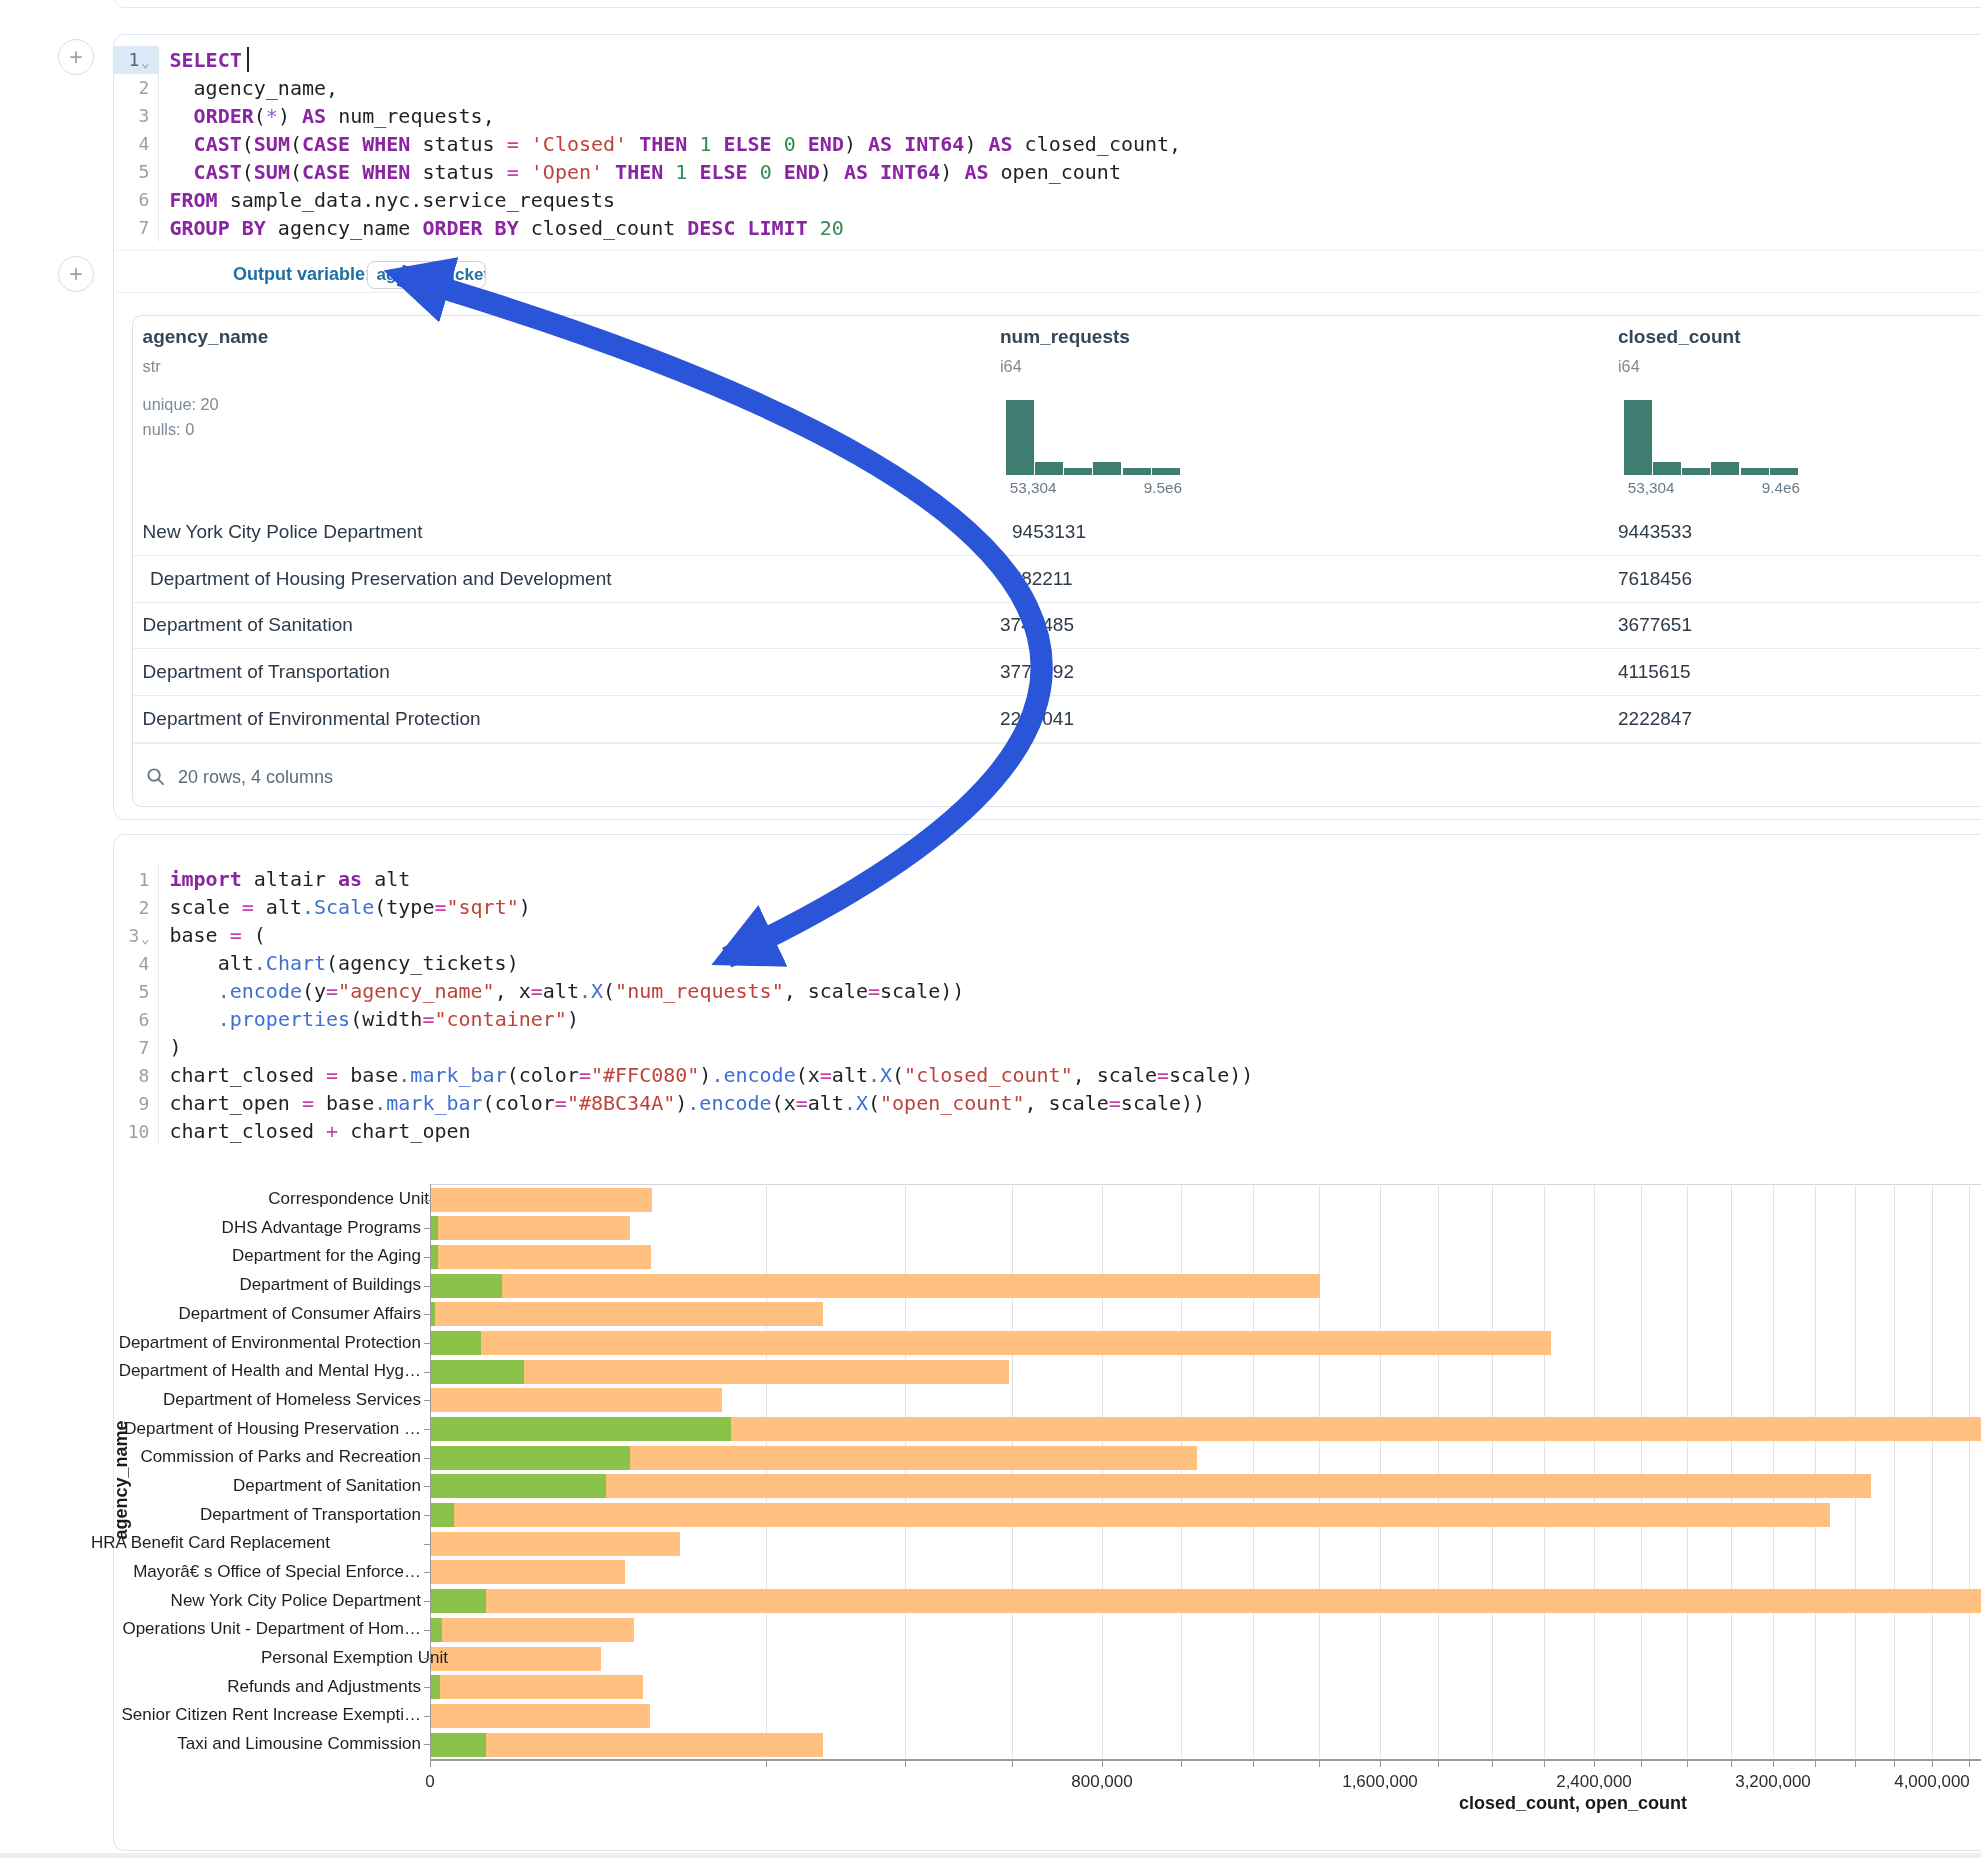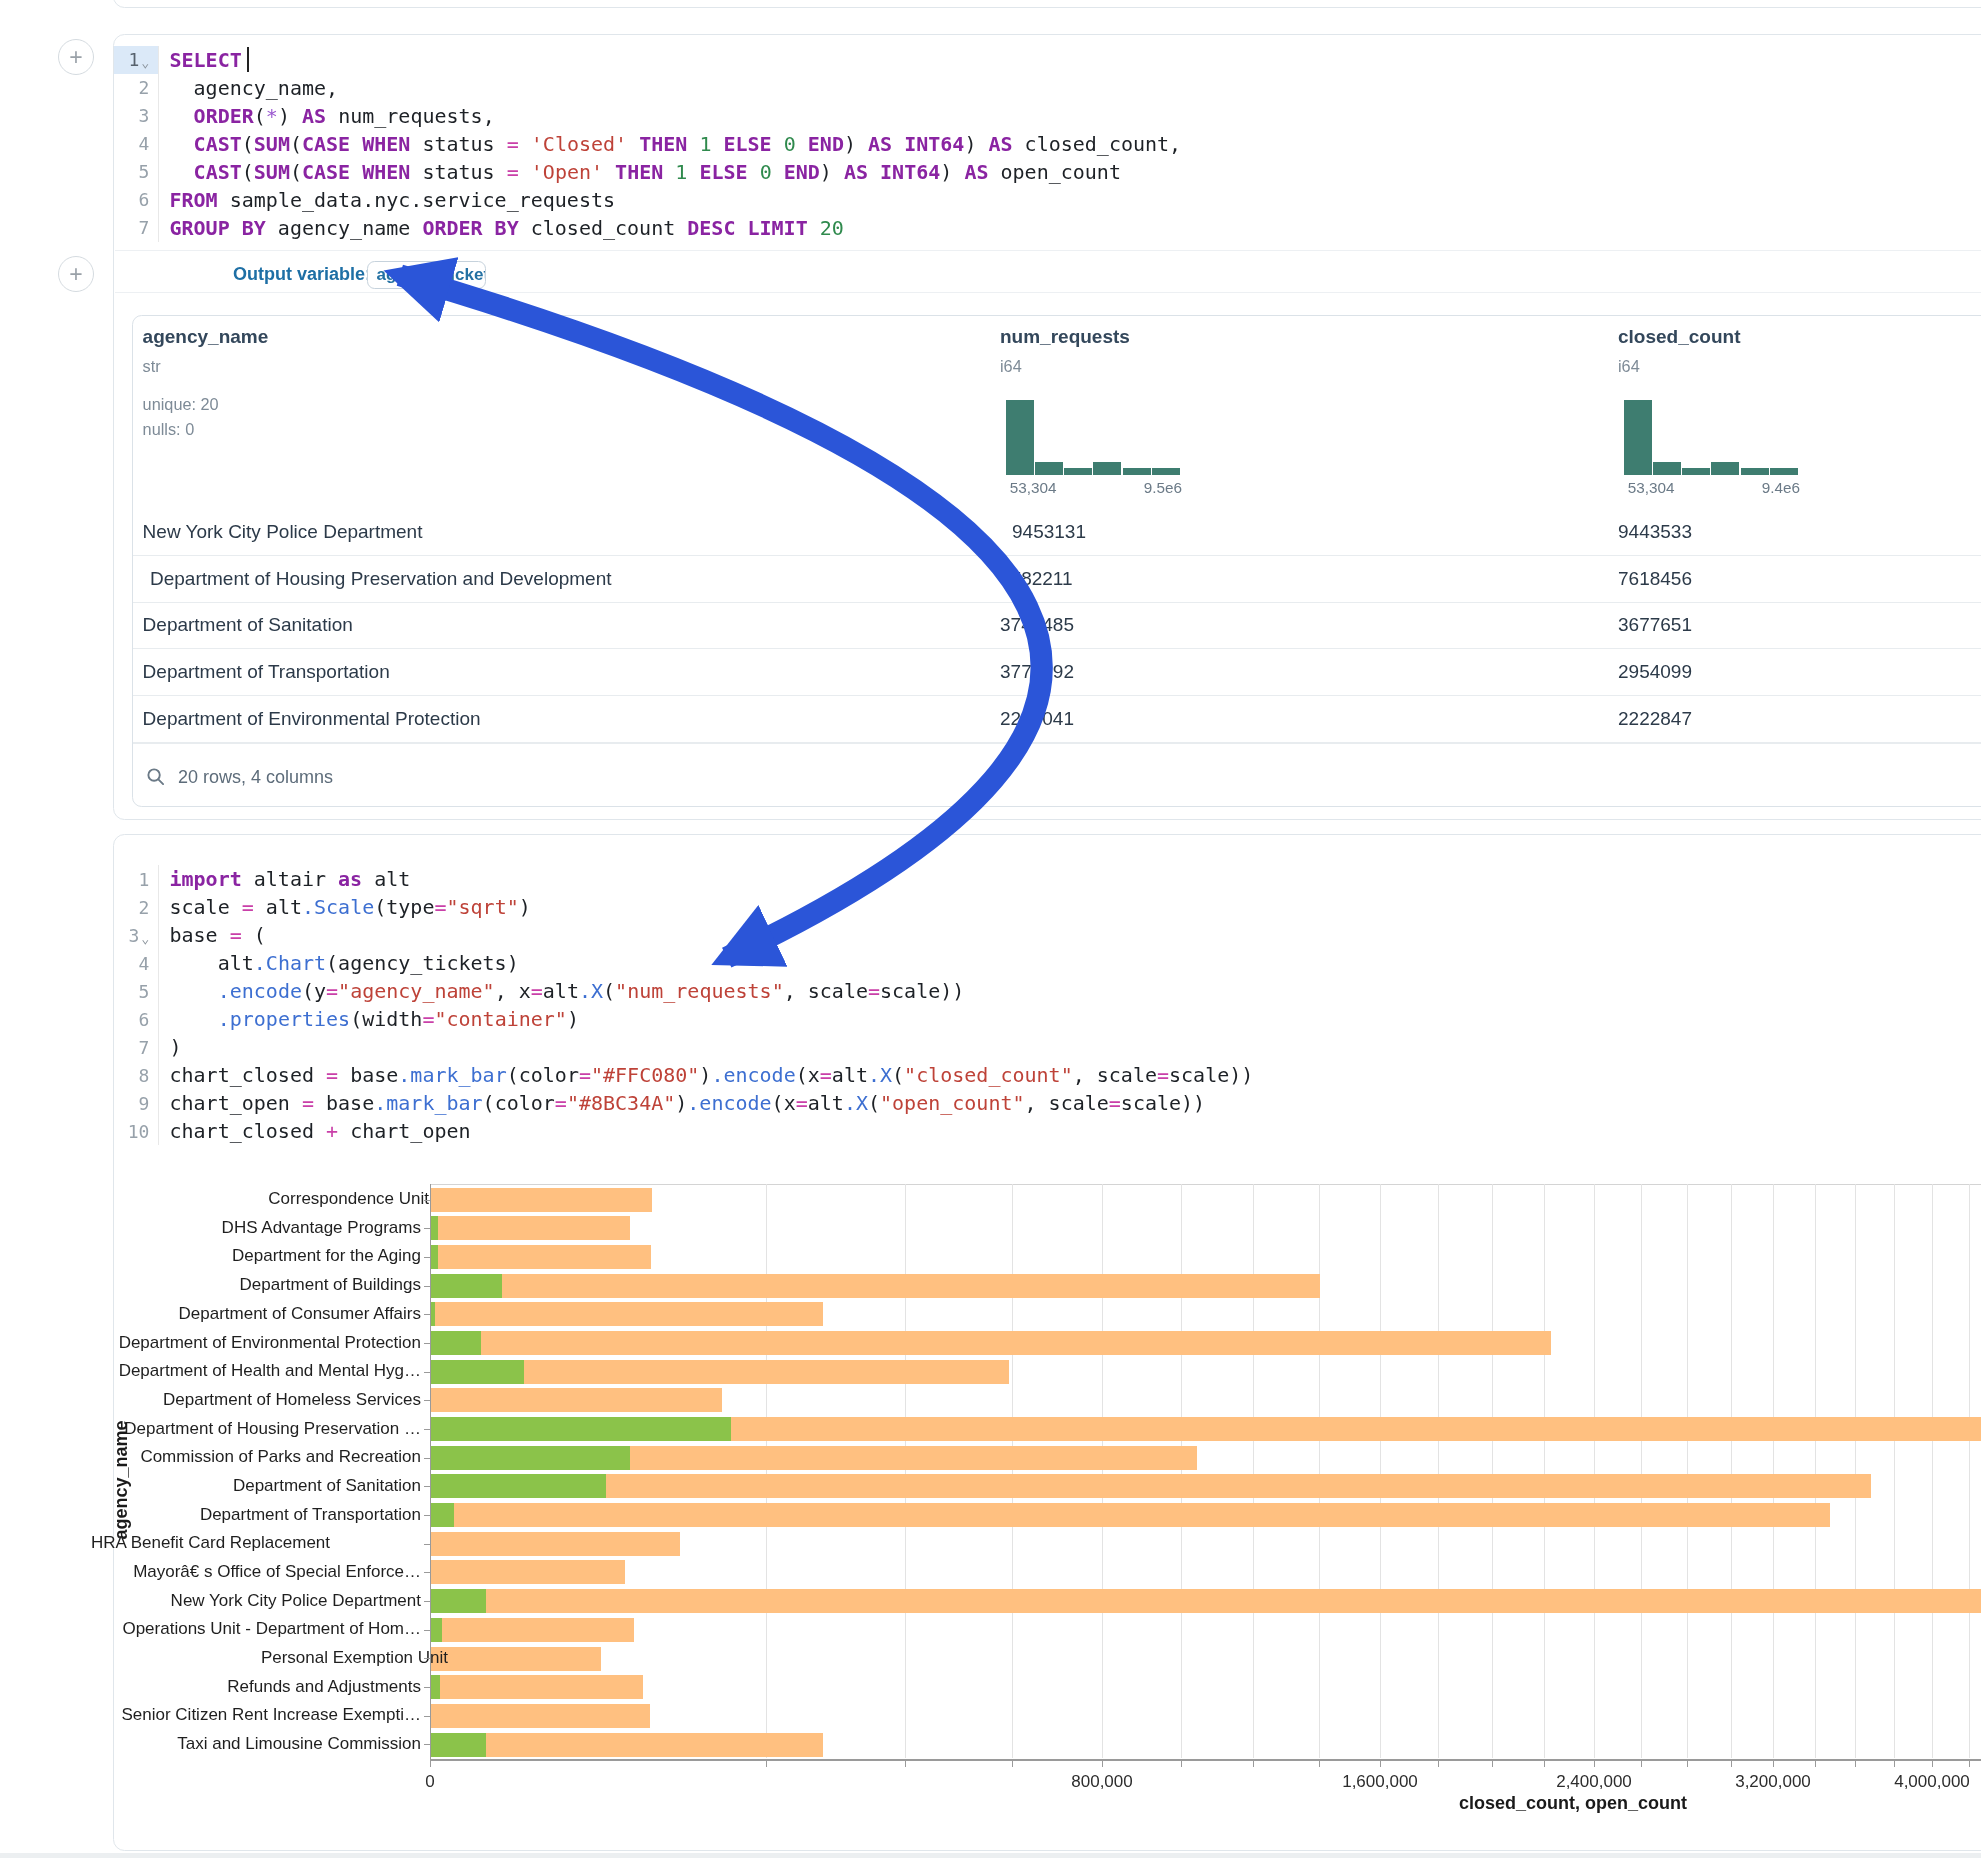--- a/index.html
+++ b/index.html
@@ -137,21 +137,21 @@
         <div class="tbl-cell" style="left: 1485px;">7618456</div>
       </div>
       <div class="tbl-row" style="top: 93px;">
         <div class="tbl-cell" style="left: 9.6px;">Department of Sanitation</div>
         <div class="tbl-cell" style="left: 867px;">3749485</div>
         <div class="tbl-cell" style="left: 1485px;">3677651</div>
       </div>
       <div class="tbl-row" style="top: 140px;">
         <div class="tbl-cell" style="left: 9.6px;">Department of Transportation</div>
         <div class="tbl-cell" style="left: 867px;">3774892</div>
-        <div class="tbl-cell" style="left: 1485px;">2954099</div>
+        <div class="tbl-cell" style="left: 1485px;">4115615</div>
       </div>
       <div class="tbl-row" style="top: 187px;">
         <div class="tbl-cell" style="left: 9.6px;">Department of Environmental Protection</div>
         <div class="tbl-cell" style="left: 867px;">2240041</div>
         <div class="tbl-cell" style="left: 1485px;">2222847</div>
       </div>
     </div>
   <div class="tbl-footer" style="border-top:1px solid #e8ecef;top:427px;height:64px;">
     <svg class="search-ic" viewBox="0 0 20 20">
       <circle cx="8.5" cy="8.5" r="6" fill="none" stroke="#6b7a87" stroke-width="2"></circle>

